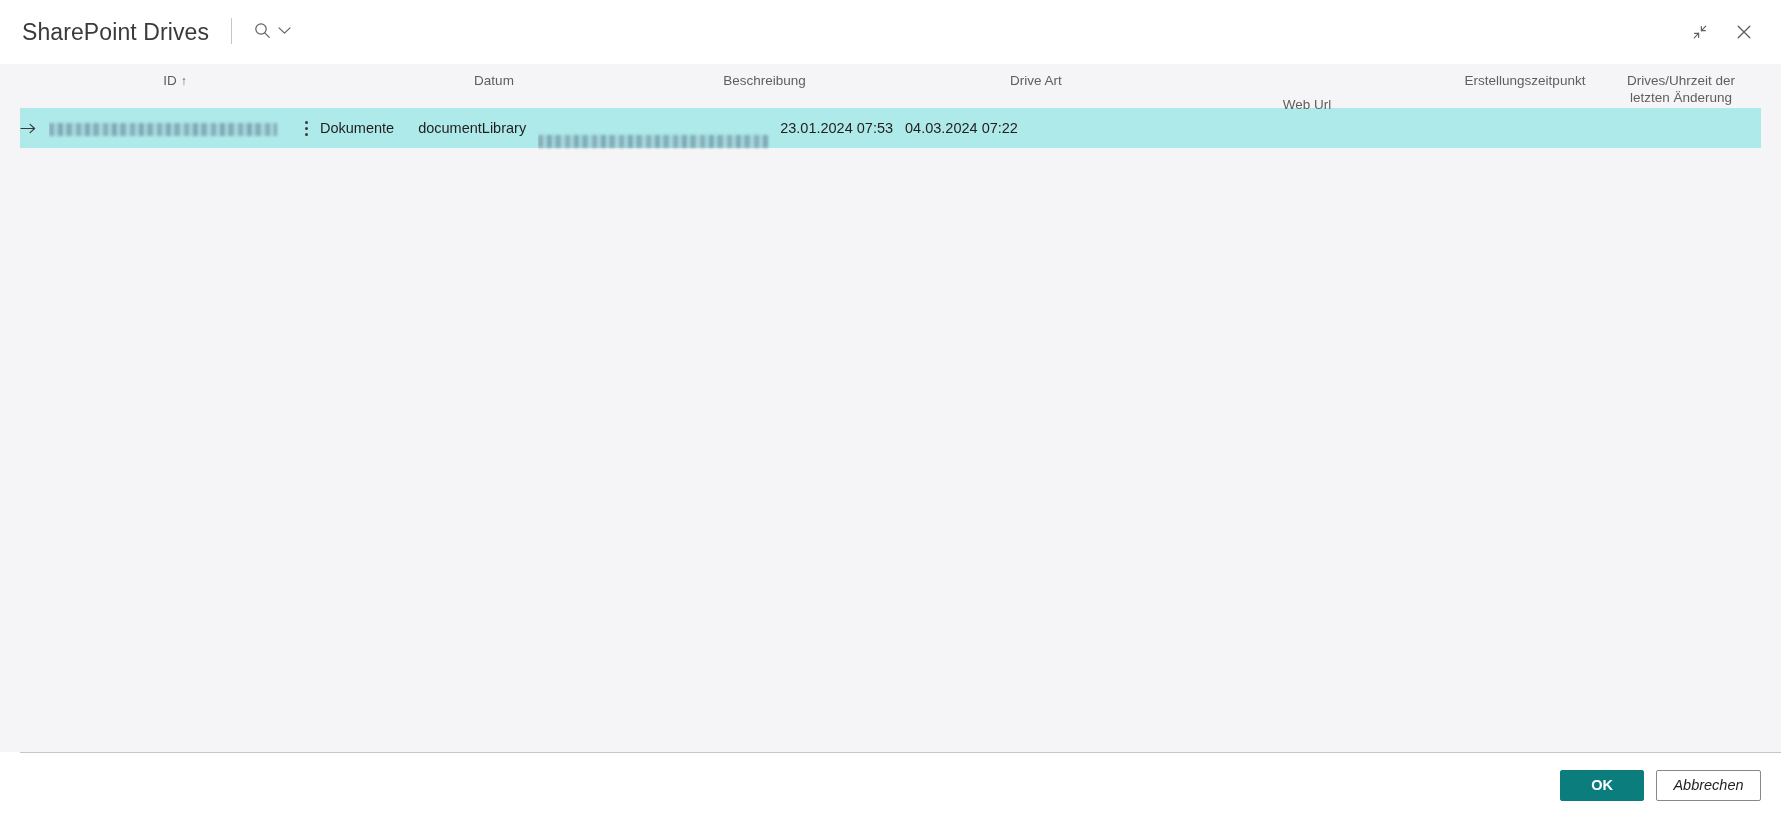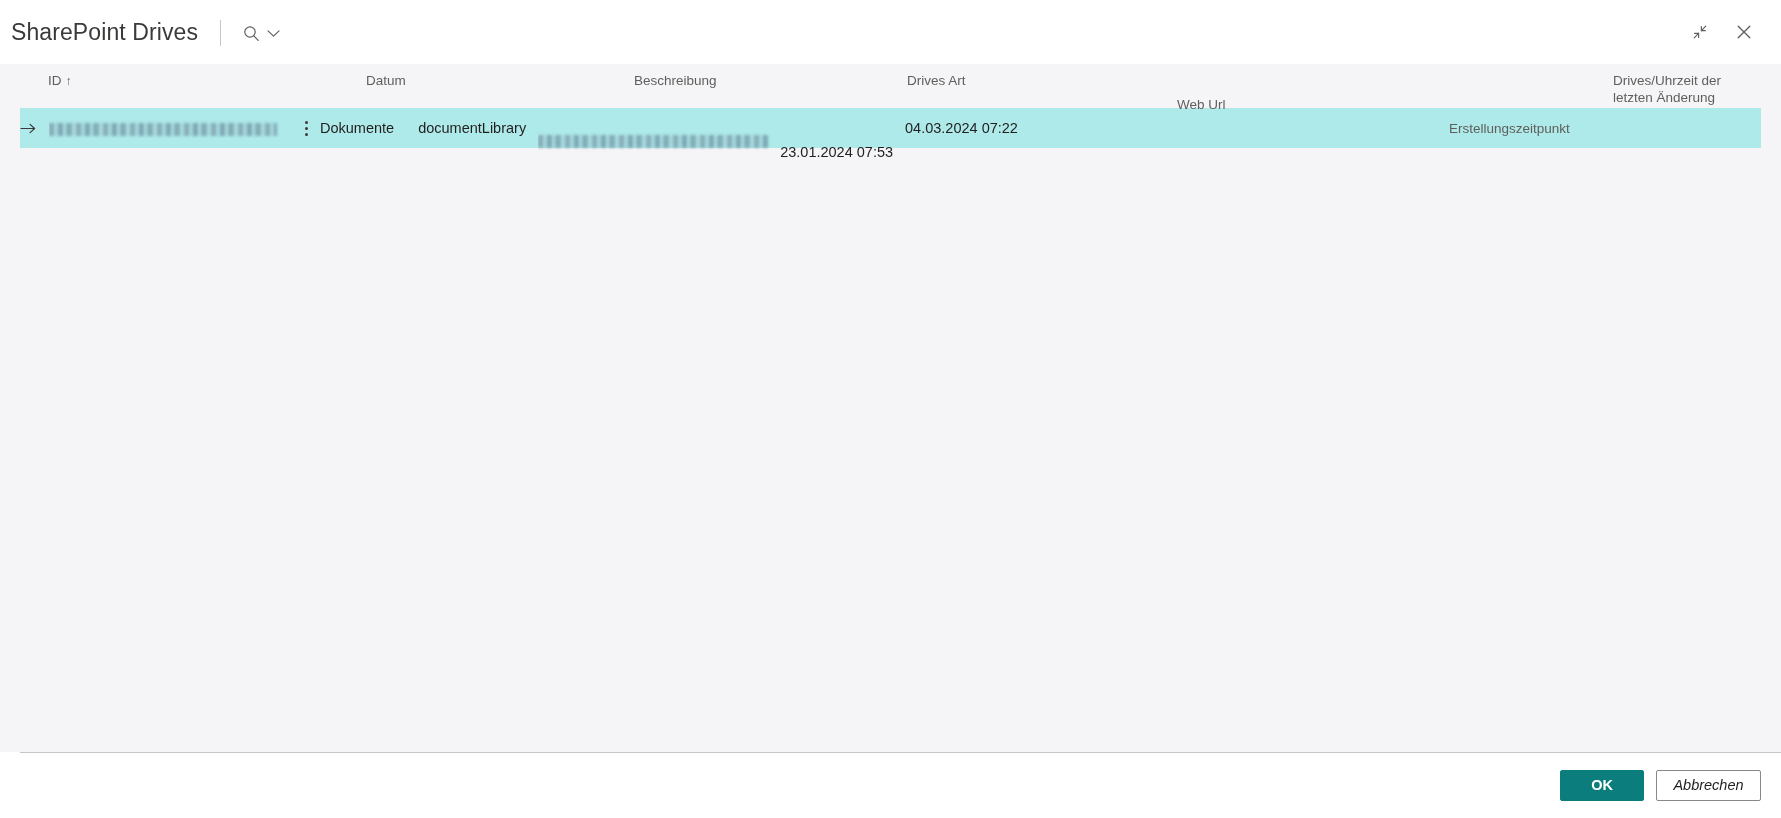--- a/index.html
+++ b/index.html
@@ -31,22 +31,22 @@
     position: relative;
     height: 64px;
     background: #ffffff;
     display: flex;
     align-items: center;
     flex: 0 0 64px;
   }
 
   .title-group {
     display: flex;
-    align-items: flex-end;
-    padding-left: 11px;
+    align-items: flex-start;
+    padding-left: 22px;
   }
 
   .dialog-title {
     font-size: 23px;
     font-weight: 400;
     color: #3b3a39;
     letter-spacing: 0.1px;
     line-height: 28px;
     white-space: nowrap;
   }
@@ -95,20 +95,21 @@
   
   .content {
     flex: 1 1 auto;
     background: #f5f5f7;
     position: relative;
     overflow: hidden;
   }
 
   .grid {
     width: 100%;
+    text-align: center;
   }
 
   .grid-head {
     display: flex;
     align-items: flex-start;
     height: 44px;
     padding-top: 8px;
     background: #f5f5f7;
   }
 
@@ -130,21 +131,21 @@
 
   
   .c-spacer  { flex: 0 0 20px; }
   .c-chevron { flex: 0 0 28px; }
   .c-id      { flex: 0 0 266px; }
   .c-menu    { flex: 0 0 52px; }
   .c-name    { flex: 0 0 268px; }
   .c-desc    { flex: 0 0 273px; }
   .c-drive   { flex: 0 0 270px; }
   .c-url     { flex: 0 0 272px; margin-top: 24px; }
-  .c-created { flex: 0 0 164px; margin-top: 48px; }
+  .c-created { flex: 0 0 164px; }
   .c-changed { flex: 0 0 148px; }
 
   .grid-head .c-id     { padding-left: 0; }
 
   .row {
     display: flex;
     align-items: center;
     height: 40px;
     background: #aeeaea;
     margin: 0 20px;
@@ -317,21 +318,21 @@
   <div class="content">
     <div class="grid">
 
       <div class="grid-head">
         <div class="col c-spacer"></div>
         <div class="col c-chevron"></div>
         <div class="col c-id"><span>ID</span><span class="sort">↑</span></div>
         <div class="col c-menu"></div>
         <div class="col c-name">Datum</div>
         <div class="col c-desc">Beschreibung</div>
-        <div class="col c-drive">Drives Art</div>
+        <div class="col c-drive">Drive Art</div>
         <div class="col c-url">Web Url</div>
         <div class="col c-created">Erstellungszeitpunkt</div>
         <div class="col c-changed">Drives/Uhrzeit der letzten Änderung</div>
       </div>
 
       <div class="row">
         <div class="cell c-chevron">
           <svg width="17" height="13" viewBox="0 0 17 13" aria-hidden="true">
             <g stroke="#3b3a39" stroke-width="1.2" fill="none" stroke-linecap="round" stroke-linejoin="round">
               <line x1="1" y1="6.5" x2="14.4" y2="6.5"></line>

